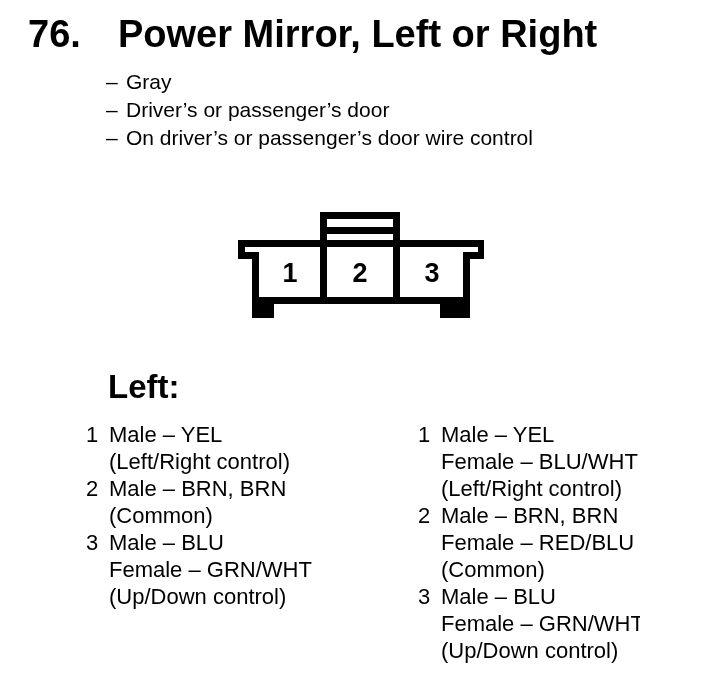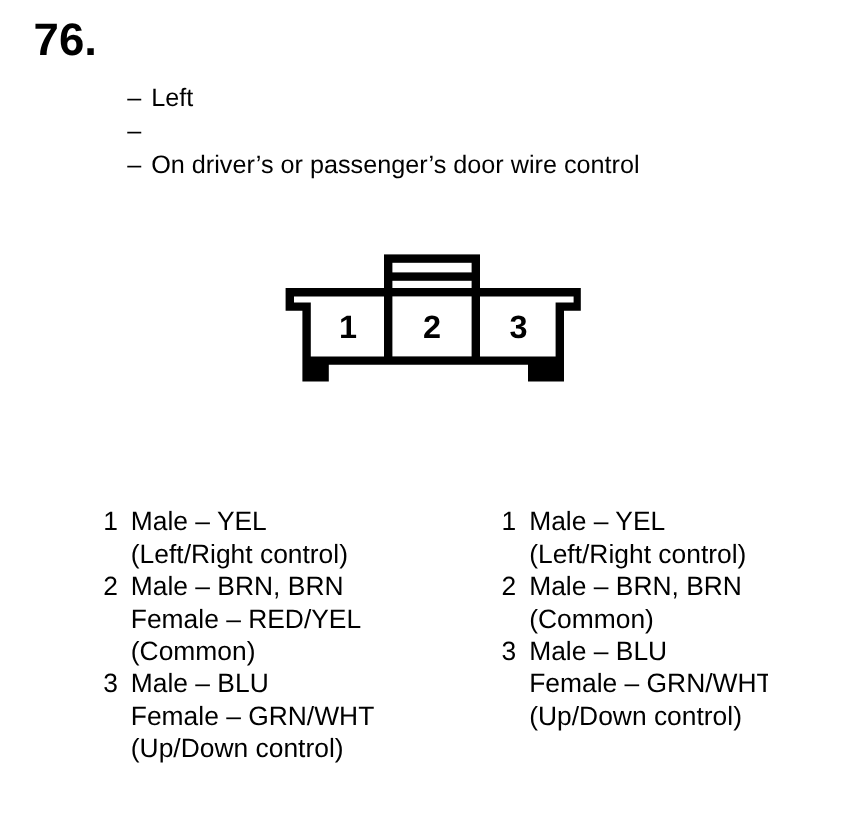--- a/index.html
+++ b/index.html
@@ -89,28 +89,30 @@
   .pin-lines div {
     white-space: nowrap;
   }
 </style>
 </head>
 <body>
 
 <div id="page">
 
   <div class="item-number">76.</div>
+  <div class="page-title">Power Mirror, Left or Right</div>
 
   <div class="bullet-list">
     <div class="bullet-item">
       <span class="bullet-dash">–</span>
-      <span>Left</span>
+      <span>Gray</span>
     </div>
     <div class="bullet-item">
       <span class="bullet-dash">–</span>
+      <span>Driver’s or passenger’s door</span>
     </div>
     <div class="bullet-item">
       <span class="bullet-dash">–</span>
       <span>On driver’s or passenger’s door wire control</span>
     </div>
   </div>
 
   <div class="connector-wrap">
     <svg width="270" height="120" viewBox="0 0 270 120">
 
@@ -123,47 +125,22 @@
       <path d="M20,42 H95 V92 H34 V47 H20 Z" fill="#ffffff"></path>
       <rect x="102" y="42" width="66" height="50" fill="#ffffff"></rect>
       <path d="M175,42 H253 V47 H238 V92 H175 Z" fill="#ffffff"></path>
 
       <text x="65" y="77" text-anchor="middle" font-family="Liberation Sans, sans-serif" font-size="27" font-weight="bold" fill="#000000">1</text>
       <text x="135" y="77" text-anchor="middle" font-family="Liberation Sans, sans-serif" font-size="27" font-weight="bold" fill="#000000">2</text>
       <text x="207" y="77" text-anchor="middle" font-family="Liberation Sans, sans-serif" font-size="27" font-weight="bold" fill="#000000">3</text>
     </svg>
   </div>
 
+  <div class="section-heading left">Left:</div>
   <div class="pin-list left">
-    <div class="pin-row">
-      <span class="pin-num">1</span>
-      <div class="pin-lines">
-        <div>Male – YEL</div>
-        <div>(Left/Right control)</div>
-      </div>
-    </div>
-    <div class="pin-row">
-      <span class="pin-num">2</span>
-      <div class="pin-lines">
-        <div>Male – BRN, BRN</div>
-        <div>Female – RED/YEL</div>
-        <div>(Common)</div>
-      </div>
-    </div>
-    <div class="pin-row">
-      <span class="pin-num">3</span>
-      <div class="pin-lines">
-        <div>Male – BLU</div>
-        <div>Female – GRN/WHT</div>
-        <div>(Up/Down control)</div>
-      </div>
-    </div>
-  </div>
-
-  <div class="pin-list right">
     <div class="pin-row">
       <span class="pin-num">1</span>
       <div class="pin-lines">
         <div>Male – YEL</div>
         <div>(Left/Right control)</div>
       </div>
     </div>
     <div class="pin-row">
       <span class="pin-num">2</span>
       <div class="pin-lines">
@@ -174,13 +151,40 @@
     <div class="pin-row">
       <span class="pin-num">3</span>
       <div class="pin-lines">
         <div>Male – BLU</div>
         <div>Female – GRN/WHT</div>
         <div>(Up/Down control)</div>
       </div>
     </div>
   </div>
 
+  <div class="pin-list right">
+    <div class="pin-row">
+      <span class="pin-num">1</span>
+      <div class="pin-lines">
+        <div>Male – YEL</div>
+        <div>Female – BLU/WHT</div>
+        <div>(Left/Right control)</div>
+      </div>
+    </div>
+    <div class="pin-row">
+      <span class="pin-num">2</span>
+      <div class="pin-lines">
+        <div>Male – BRN, BRN</div>
+        <div>Female – RED/BLU</div>
+        <div>(Common)</div>
+      </div>
+    </div>
+    <div class="pin-row">
+      <span class="pin-num">3</span>
+      <div class="pin-lines">
+        <div>Male – BLU</div>
+        <div>Female – GRN/WHT</div>
+        <div>(Up/Down control)</div>
+      </div>
+    </div>
+  </div>
+
 </div>
 
 </body></html>

